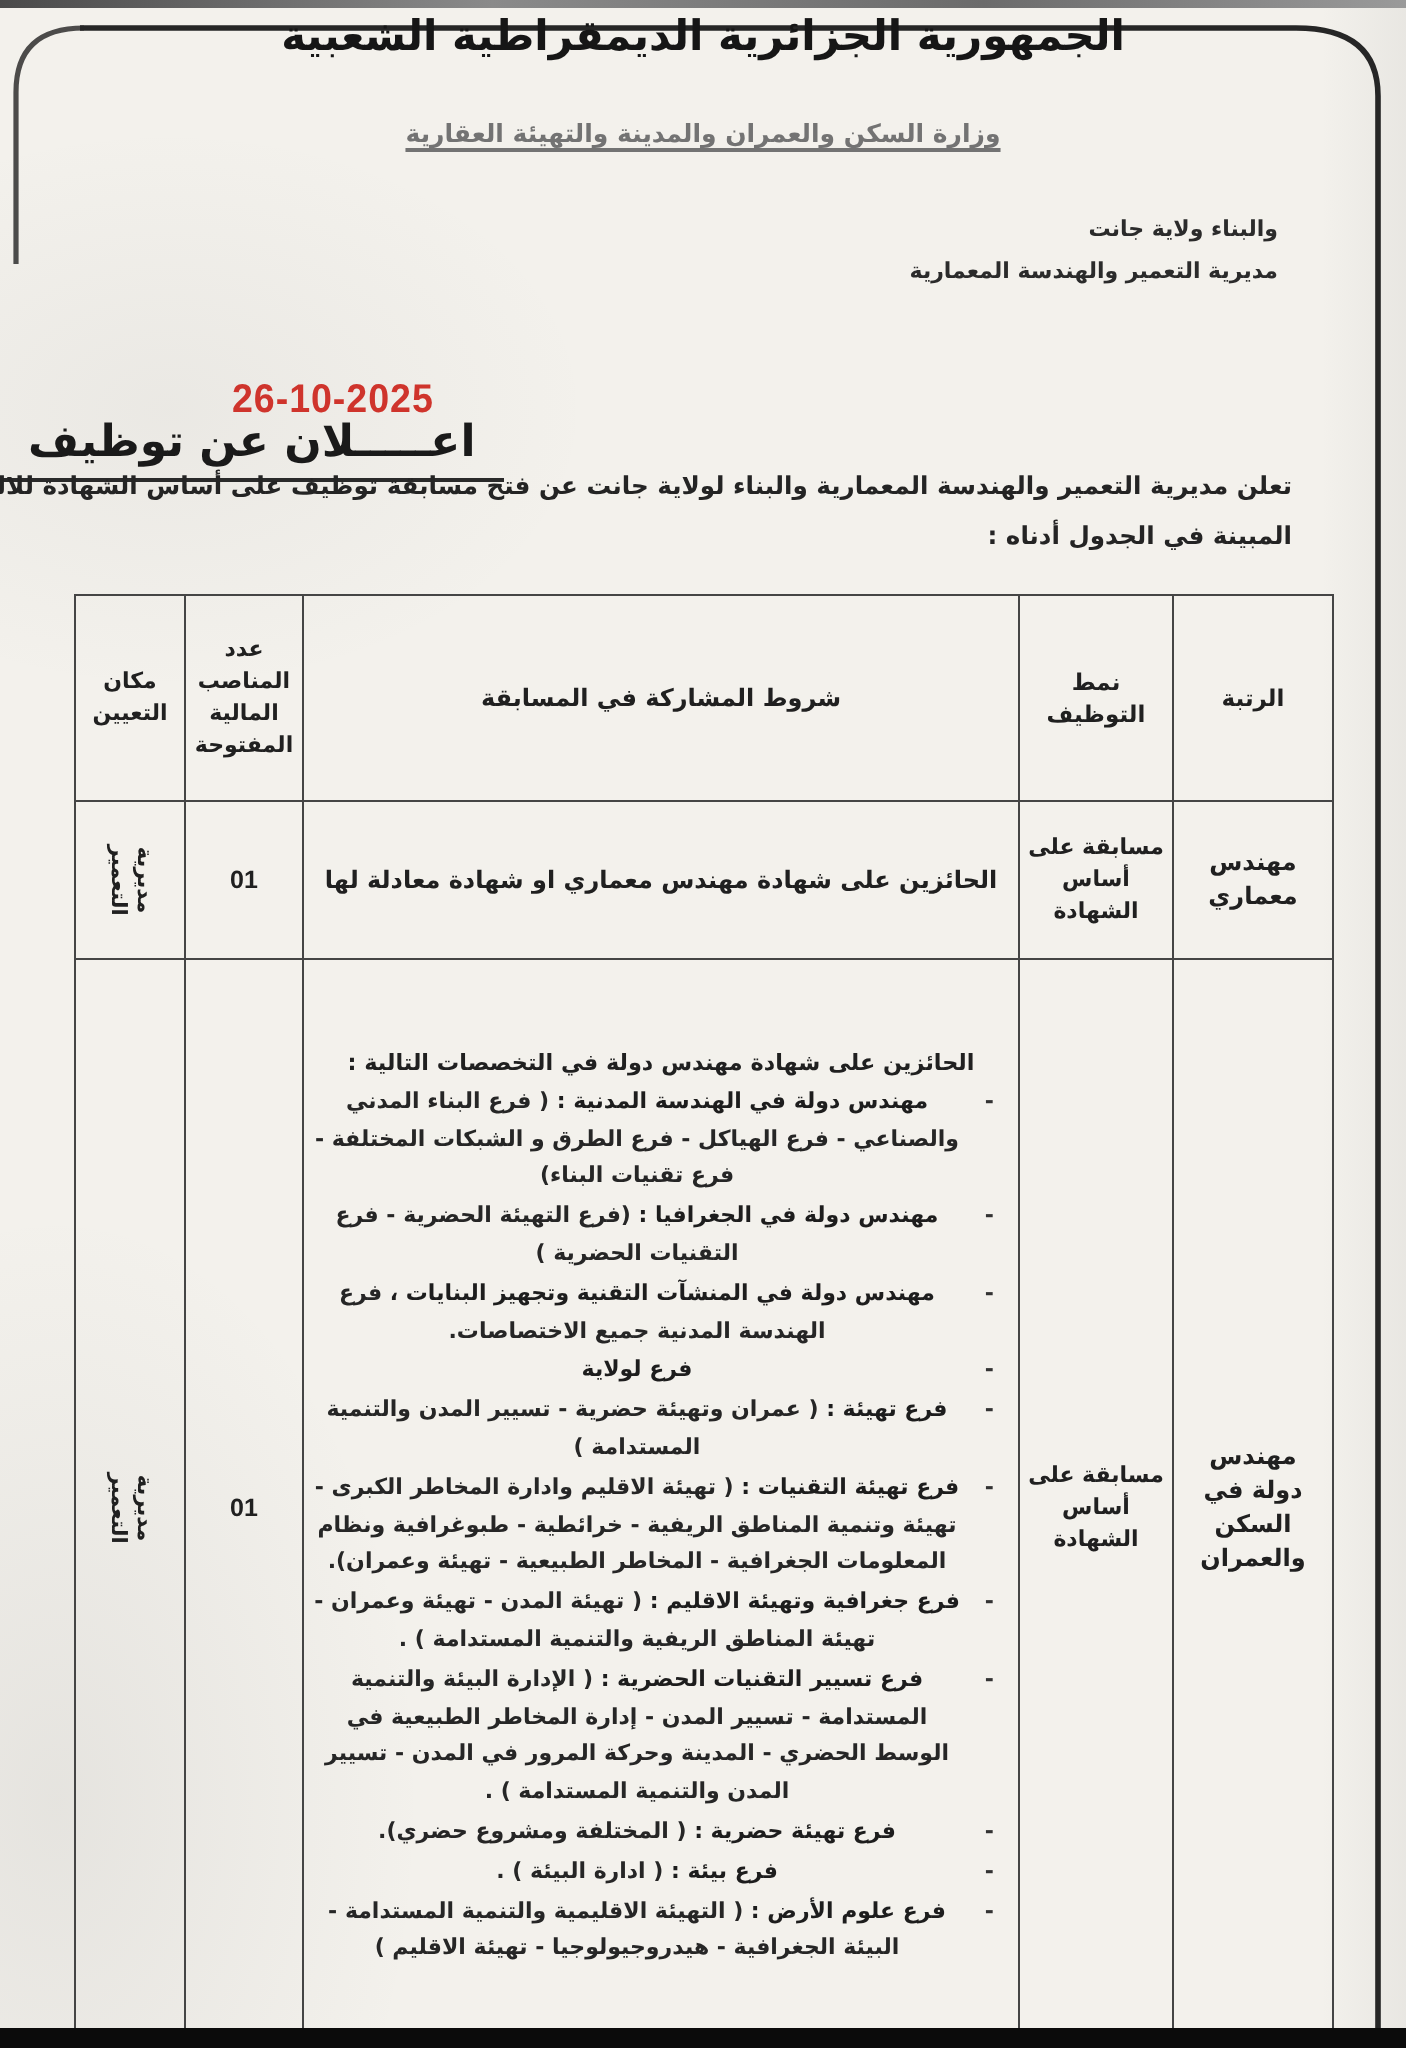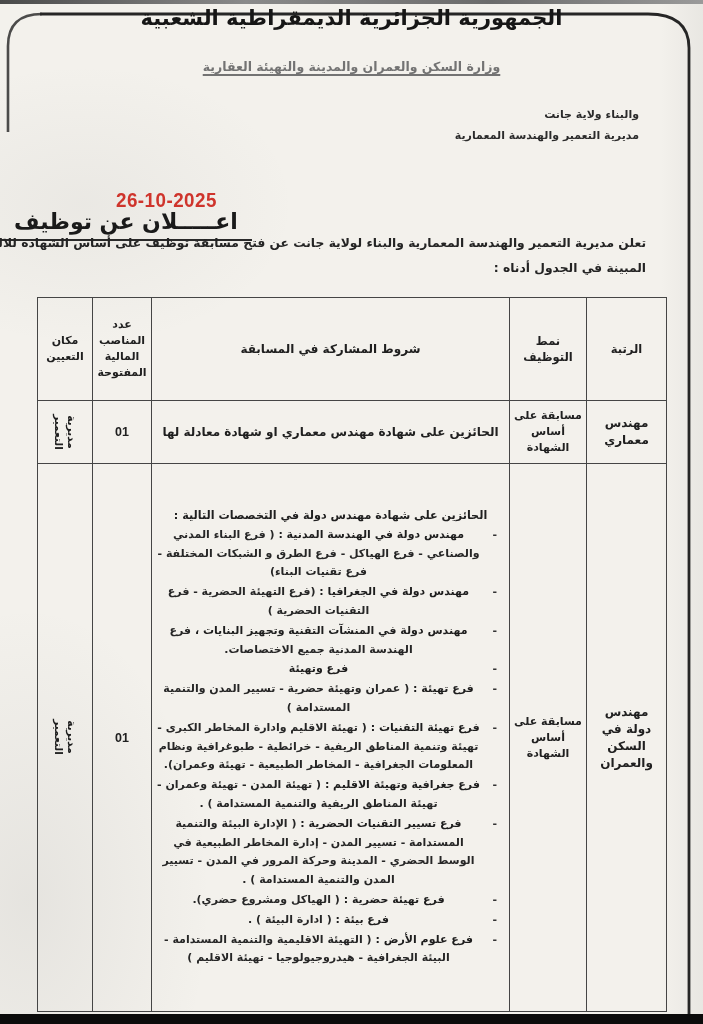--- a/index.html
+++ b/index.html
@@ -103,45 +103,45 @@
   </colgroup>
   <tbody>
   <tr style="height:103px">
     <th class="h">الرتبة</th>
     <th class="h">نمط التوظيف</th>
     <th class="h h-cond">شروط المشاركة في المسابقة</th>
     <th class="h" style="font-size:11px">عدد المناصب المالية المفتوحة</th>
     <th class="h" style="font-size:11px">مكان التعيين</th>
   </tr>
 
-  <tr style="height:63px">
+  <tr style="height:79px">
     <td class="cell-rank">مهندس معماري</td>
     <td class="cell-mode">مسابقة على أساس الشهادة</td>
     <td class="cell-cond-simple">الحائزين على شهادة مهندس معماري او شهادة معادلة لها</td>
     <td class="cell-num">01</td>
     <td class="cell-loc">
       <span class="loc-rot">مديرية التعمير</span>
     </td>
   </tr>
 
   <tr style="height:548px">
     <td class="cell-rank">مهندس دولة في السكن والعمران</td>
     <td class="cell-mode">مسابقة على أساس الشهادة</td>
     <td class="cond-big">
       <div class="cond-intro">الحائزين على شهادة مهندس دولة في التخصصات التالية :</div>
       <ul class="cond-list">
         <li><span class="bh">مهندس دولة في الهندسة المدنية :</span><span class="bt"> ( فرع البناء المدني والصناعي - فرع الهياكل - فرع الطرق و الشبكات المختلفة - فرع تقنيات البناء)</span></li>
         <li><span class="bh">مهندس دولة في الجغرافيا :</span><span class="bt"> (فرع التهيئة الحضرية - فرع التقنيات الحضرية )</span></li>
         <li><span class="bh">مهندس دولة في المنشآت التقنية وتجهيز البنايات ،</span><span class="bt"> فرع الهندسة المدنية جميع الاختصاصات.</span></li>
-        <li><span class="bh">فرع وتهيئة</span><span class="bt"></span></li>
+        <li><span class="bh">فرع لولاية</span><span class="bt"></span></li>
         <li><span class="bh">فرع تهيئة :</span><span class="bt"> ( عمران وتهيئة حضرية - تسيير المدن والتنمية المستدامة )</span></li>
         <li><span class="bh">فرع تهيئة التقنيات :</span><span class="bt"> ( تهيئة الاقليم وادارة المخاطر الكبرى - تهيئة وتنمية المناطق الريفية - خرائطية - طبوغرافية ونظام المعلومات الجغرافية - المخاطر الطبيعية - تهيئة وعمران).</span></li>
         <li><span class="bh">فرع جغرافية وتهيئة الاقليم :</span><span class="bt"> ( تهيئة المدن - تهيئة وعمران - تهيئة المناطق الريفية والتنمية المستدامة ) .</span></li>
         <li><span class="bh">فرع تسيير التقنيات الحضرية :</span><span class="bt"> ( الإدارة البيئة والتنمية المستدامة - تسيير المدن - إدارة المخاطر الطبيعية في الوسط الحضري - المدينة وحركة المرور في المدن - تسيير المدن والتنمية المستدامة ) .</span></li>
-        <li><span class="bh">فرع تهيئة حضرية :</span><span class="bt"> ( الهياكل ومشروع حضري).</span></li>
+        <li><span class="bh">فرع تهيئة حضرية :</span><span class="bt"> ( المختلفة ومشروع حضري).</span></li>
         <li><span class="bh">فرع بيئة :</span><span class="bt"> ( ادارة البيئة ) .</span></li>
         <li><span class="bh">فرع علوم الأرض :</span><span class="bt"> ( التهيئة الاقليمية والتنمية المستدامة - البيئة الجغرافية - هيدروجيولوجيا - تهيئة الاقليم )</span></li>
       </ul>
     </td>
     <td class="cell-num">01</td>
     <td class="cell-loc">
       <span class="loc-rot">مديرية التعمير</span>
     </td>
   </tr>
   </tbody>

